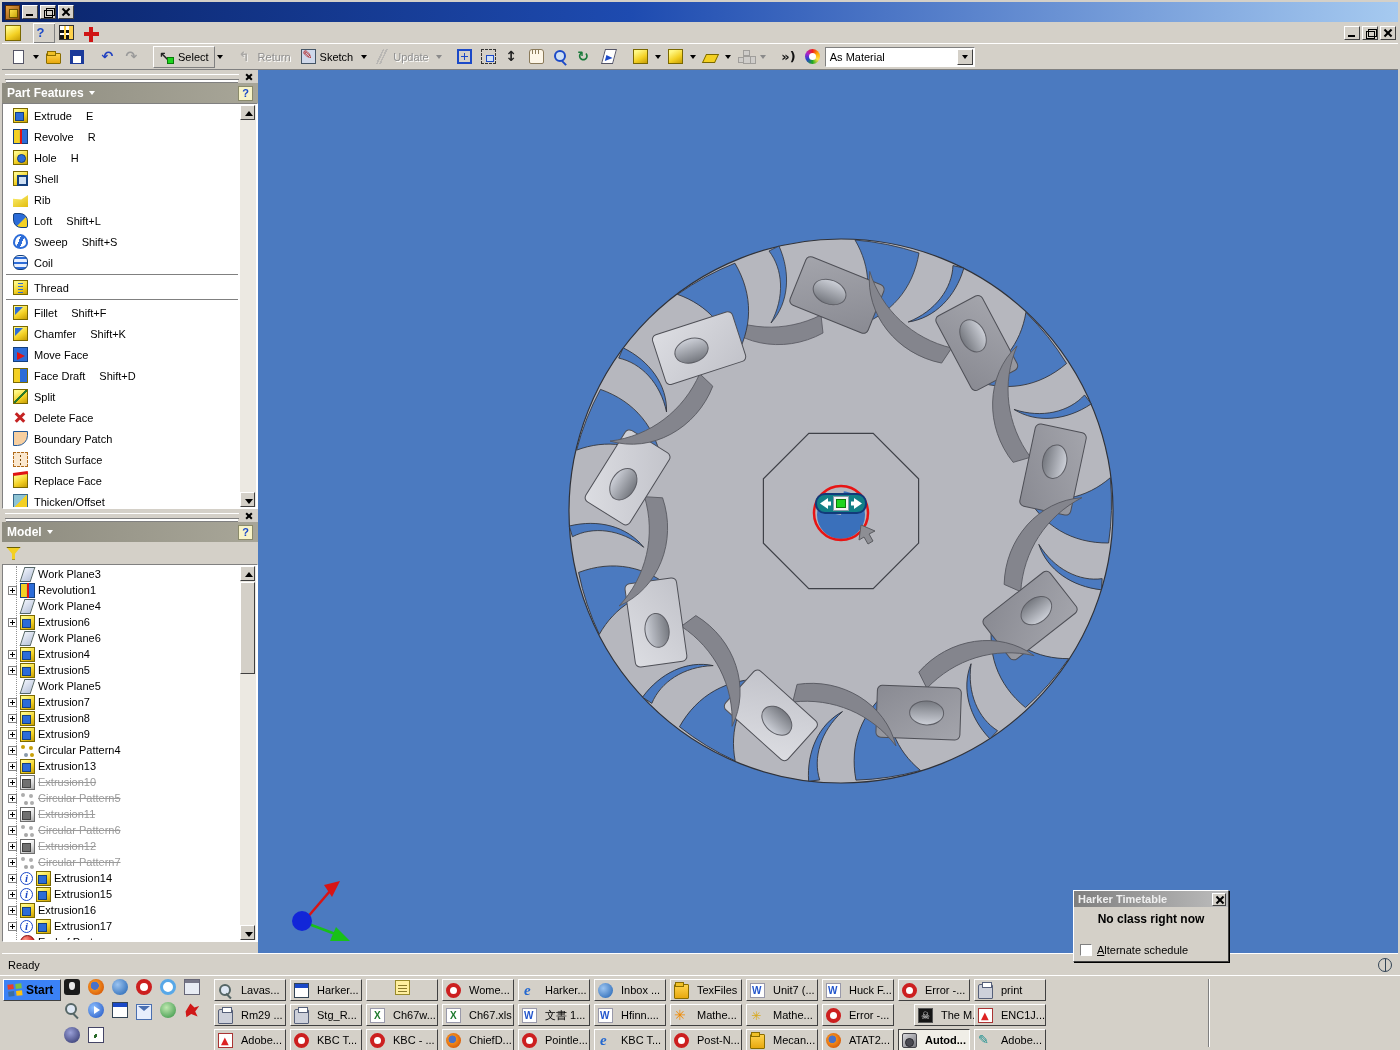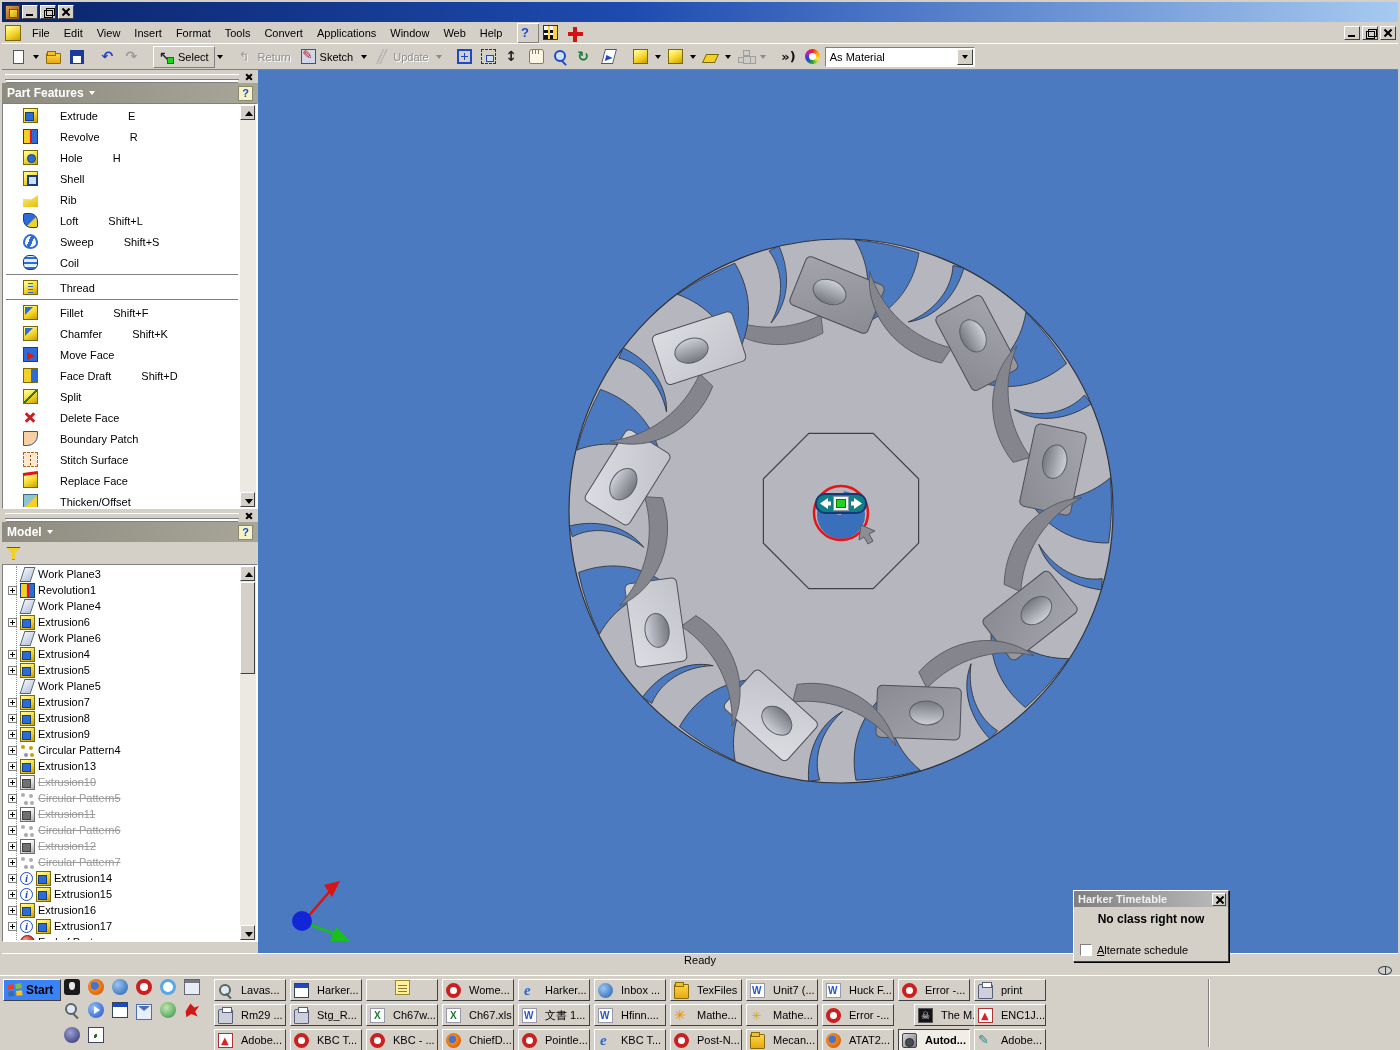--- a/index.html
+++ b/index.html
@@ -144,21 +144,21 @@
   .xbtn::before,.xbtn::after { content:""; position:absolute; left:2px; top:5px; width:8px; height:2px; background:#000; }
   .xbtn::before { transform:rotate(45deg);} .xbtn::after { transform:rotate(-45deg); }
   .panelhdr { height:20px; background:linear-gradient(90deg,#8e8c80,#a8a698); display:flex; align-items:center; padding:0 5px;text-align:right; }
   .panelhdr .t { color:#fff; font-weight:bold; font-size:12px; margin-right:5px; }
   .panelhdr .tri { border-top-color:#fff; }
   .panelhdr .help { margin-left:auto; width:15px; height:15px; background:#f7f3c8; border:1px solid #8a8a6a;
     display:flex; align-items:center; justify-content:center; font:bold 11px "Liberation Sans",sans-serif; color:#1b49c8; }
   .listwrap { position:relative; background:#fff; border:1px solid; border-color:#808080 #fff #fff #808080; }
   #pf-wrap { height:406px; }
   #pf-list { position:absolute; inset:1px 17px 1px 1px; overflow:hidden; }
-  .pfrow { height:21px; display:flex; align-items:center; padding-left:19px; gap:22px; white-space:nowrap; }
+  .pfrow { height:21px; display:flex; align-items:center; padding-left:9px; gap:6px; white-space:nowrap; }
   .pfrow .sc { margin-left:8px; }
   .pfdiv { height:2px; border-top:1px solid #808080; border-bottom:1px solid #fff; margin:1px 2px; }
   .sbar { position:absolute; right:1px; top:1px; bottom:1px; width:16px; background:#ece9e2; }
   .sarrow { position:absolute; left:0; width:15px; height:15px; border:1px solid; border-color:#fff #404040 #404040 #fff; background:#d4d0c8; }
   .sarrow::after { content:""; position:absolute; left:4px; }
   .sarrow.up { top:0; } .sarrow.up::after { top:5px; border-left:4px solid transparent; border-right:4px solid transparent; border-bottom:5px solid #000; }
   .sarrow.dn { bottom:0; } .sarrow.dn::after { top:6px; border-left:4px solid transparent; border-right:4px solid transparent; border-top:5px solid #000; }
   .sthumb { position:absolute; left:0; width:15px; border:1px solid; border-color:#fff #404040 #404040 #fff; background:#d4d0c8; }
   #filterrow { height:22px; display:flex; align-items:center; padding:2px 4px; }
   #tree-wrap { height:378px; }
@@ -170,21 +170,21 @@
   .plusbox::after { content:""; position:absolute; left:3px; top:1px; width:1px; height:5px; background:#000; }
   .psp { width:9px; flex:none; }
   .trow.struck { color:#9a9a9a; text-decoration:line-through; }
   .trow.struck .icn { filter:grayscale(1) brightness(1.1); }
 
   
   #viewport { position:absolute; left:258px; top:70px; right:2px; bottom:97px; background:#4b7ac0; overflow:hidden; }
 
   
   #statusbar { position:absolute; left:2px; right:2px; bottom:75px; height:22px; background:#d4d0c8;
-    border-top:1px solid #fff; display:flex; align-items:center; padding:0 6px;flex-direction:column; }
+    border-top:1px solid #fff; display:flex; align-items:center; padding:0 6px; }
   .i-webstatus { width:14px; height:14px; border-radius:50%; border:1px solid #345; margin-left:auto;
     background:#cfe0f0 linear-gradient(#345,#345) center/12px 1px no-repeat, #cfe0f0; }
   .i-webstatus::after { content:""; position:absolute; left:6px; top:0; width:1px; height:12px; background:#345; }
 
   
   #timetable { position:absolute; left:1073px; top:890px; width:156px; height:72px;
     background:#d4d0c8; border:1px solid; border-color:#fff #404040 #404040 #fff; box-shadow:1px 1px 0 #000; }
   #timetable .tb { height:16px; background:linear-gradient(90deg,#7f7f7f,#bdbdbd); display:flex; align-items:center; padding:0 2px 0 4px; }
   #timetable .tb .t { color:#efefef; font-weight:bold; font-size:11px; flex:1; }
   #timetable .msg { text-align:center; font-weight:bold; font-size:12px; margin-top:5px; }
@@ -259,33 +259,20 @@
 
 <div id="titlebar">
   <span class="app-ico"></span>
   <span class="winbtn min"></span>
   <span class="winbtn rest"></span>
   <span class="winbtn close"></span>
 </div>
 
 <div id="menubar">
   <span class="mini-ico i-part-doc"></span>
-  <span id="menu-items" style="display:flex">
-      <span class="menu-item">File</span>
-      <span class="menu-item">Edit</span>
-      <span class="menu-item">View</span>
-      <span class="menu-item">Insert</span>
-      <span class="menu-item">Format</span>
-      <span class="menu-item">Tools</span>
-      <span class="menu-item">Convert</span>
-      <span class="menu-item">Applications</span>
-      <span class="menu-item">Window</span>
-      <span class="menu-item">Web</span>
-      <span class="menu-item">Help</span>
-    </span>
   <span class="groove-v"></span>
   <span class="tbtn raised2">
       <span class="icn i-helpq"></span>
     </span>
   <span class="tbtn">
       <span class="icn i-grid"></span>
     </span>
   <span class="tbtn">
       <span class="icn i-redplus"></span>
     </span>

